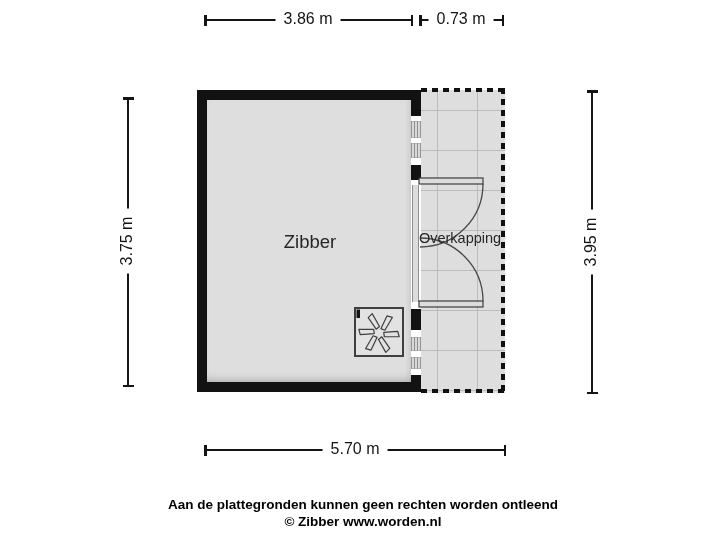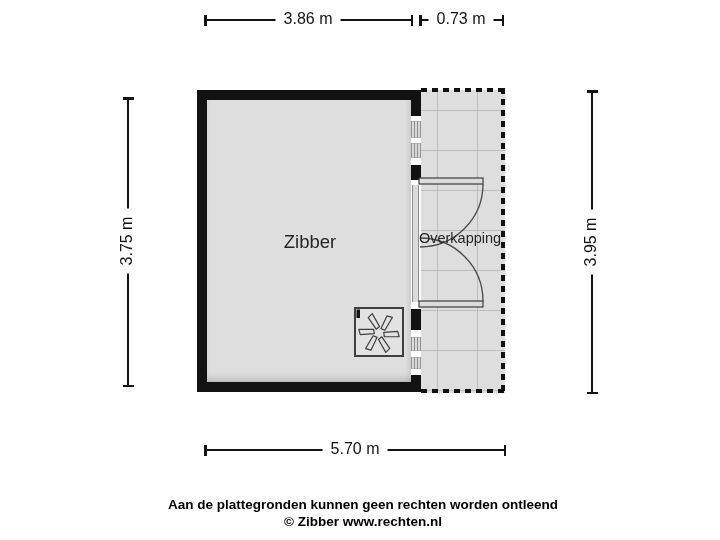--- a/index.html
+++ b/index.html
@@ -169,16 +169,16 @@
   <div class="dim-label rot" style="left:128px; top:241px;">3.75 m</div>
 
   <div class="dim-v" style="left:591px; top:91px; height:302px;"></div>
   <div class="dim-label rot" style="left:592px; top:242px;">3.95 m</div>
 
   <div class="dim-h" style="left:205px; top:449px; width:300px;"></div>
   <div class="dim-label" style="left:355px; top:450px;">5.70 m</div>
 
   <div class="footer">
     <div>Aan de plattegronden kunnen geen rechten worden ontleend</div>
-    <div>© Zibber www.rechten.nl</div>
+    <div>© Zibber www.worden.nl</div>
   </div>
 
 </div>
 
 </body></html>

